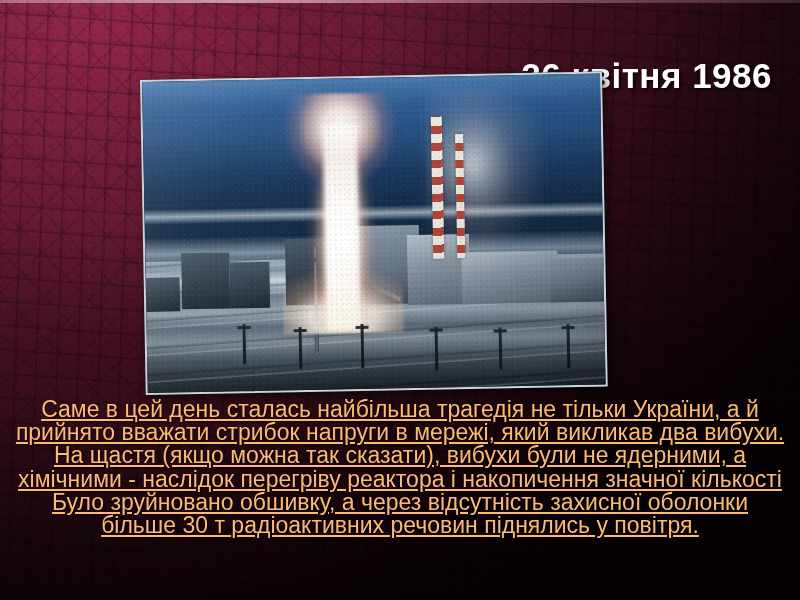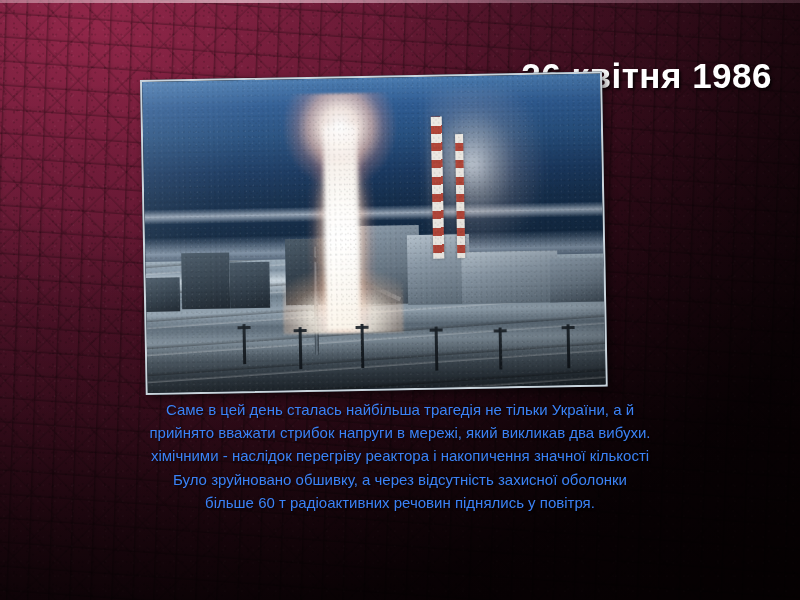--- a/index.html
+++ b/index.html
@@ -252,25 +252,26 @@
       rgba(255,255,255,0) 46%, rgba(0,0,0,0.10) 88%, rgba(0,0,0,0.22) 100%);
   }
 
   
   #body-text {
     position: absolute;
     left: 0;
     right: 0;
     top: 398px;
     text-align: center;
-    color: #3b82f6;
-    font-size: 15px;
+    color: #fdba74;
+    font-size: 23px;
     line-height: 23.2px;
     text-shadow: 1px 1px 2px rgba(0,0,0,0.65);
     padding: 0 14px;
+    text-decoration: underline;
   }
   #body-text .ln { display: block; white-space: nowrap; }
 </style>
 </head>
 <body>
 
 <div id="slide">
 
   <div class="bg-base"></div>
   <div class="bg-cracks"></div>
@@ -318,18 +319,19 @@
       <div class="pylon" style="left:420px; top:250px; height:44px;"></div>
 
       <div class="photo-grain"></div>
       <div class="photo-sheen"></div>
     </div>
   </div>
 
   <div id="body-text">
     <span class="ln">Саме в цей день сталась найбільша трагедія не тільки України, а й</span>
     <span class="ln">прийнято вважати стрибок напруги в мережі, який викликав два вибухи.</span>
+    <span class="ln">На щастя (якщо можна так сказати), вибухи були не ядерними, а</span>
     <span class="ln">хімічними - наслідок перегріву реактора і накопичення значної кількості</span>
     <span class="ln">Було зруйновано обшивку, а через відсутність захисної оболонки</span>
-    <span class="ln">більше 60 т радіоактивних речовин піднялись у повітря.</span>
+    <span class="ln">більше 30 т радіоактивних речовин піднялись у повітря.</span>
   </div>
 
 </div>
 
 </body></html>

